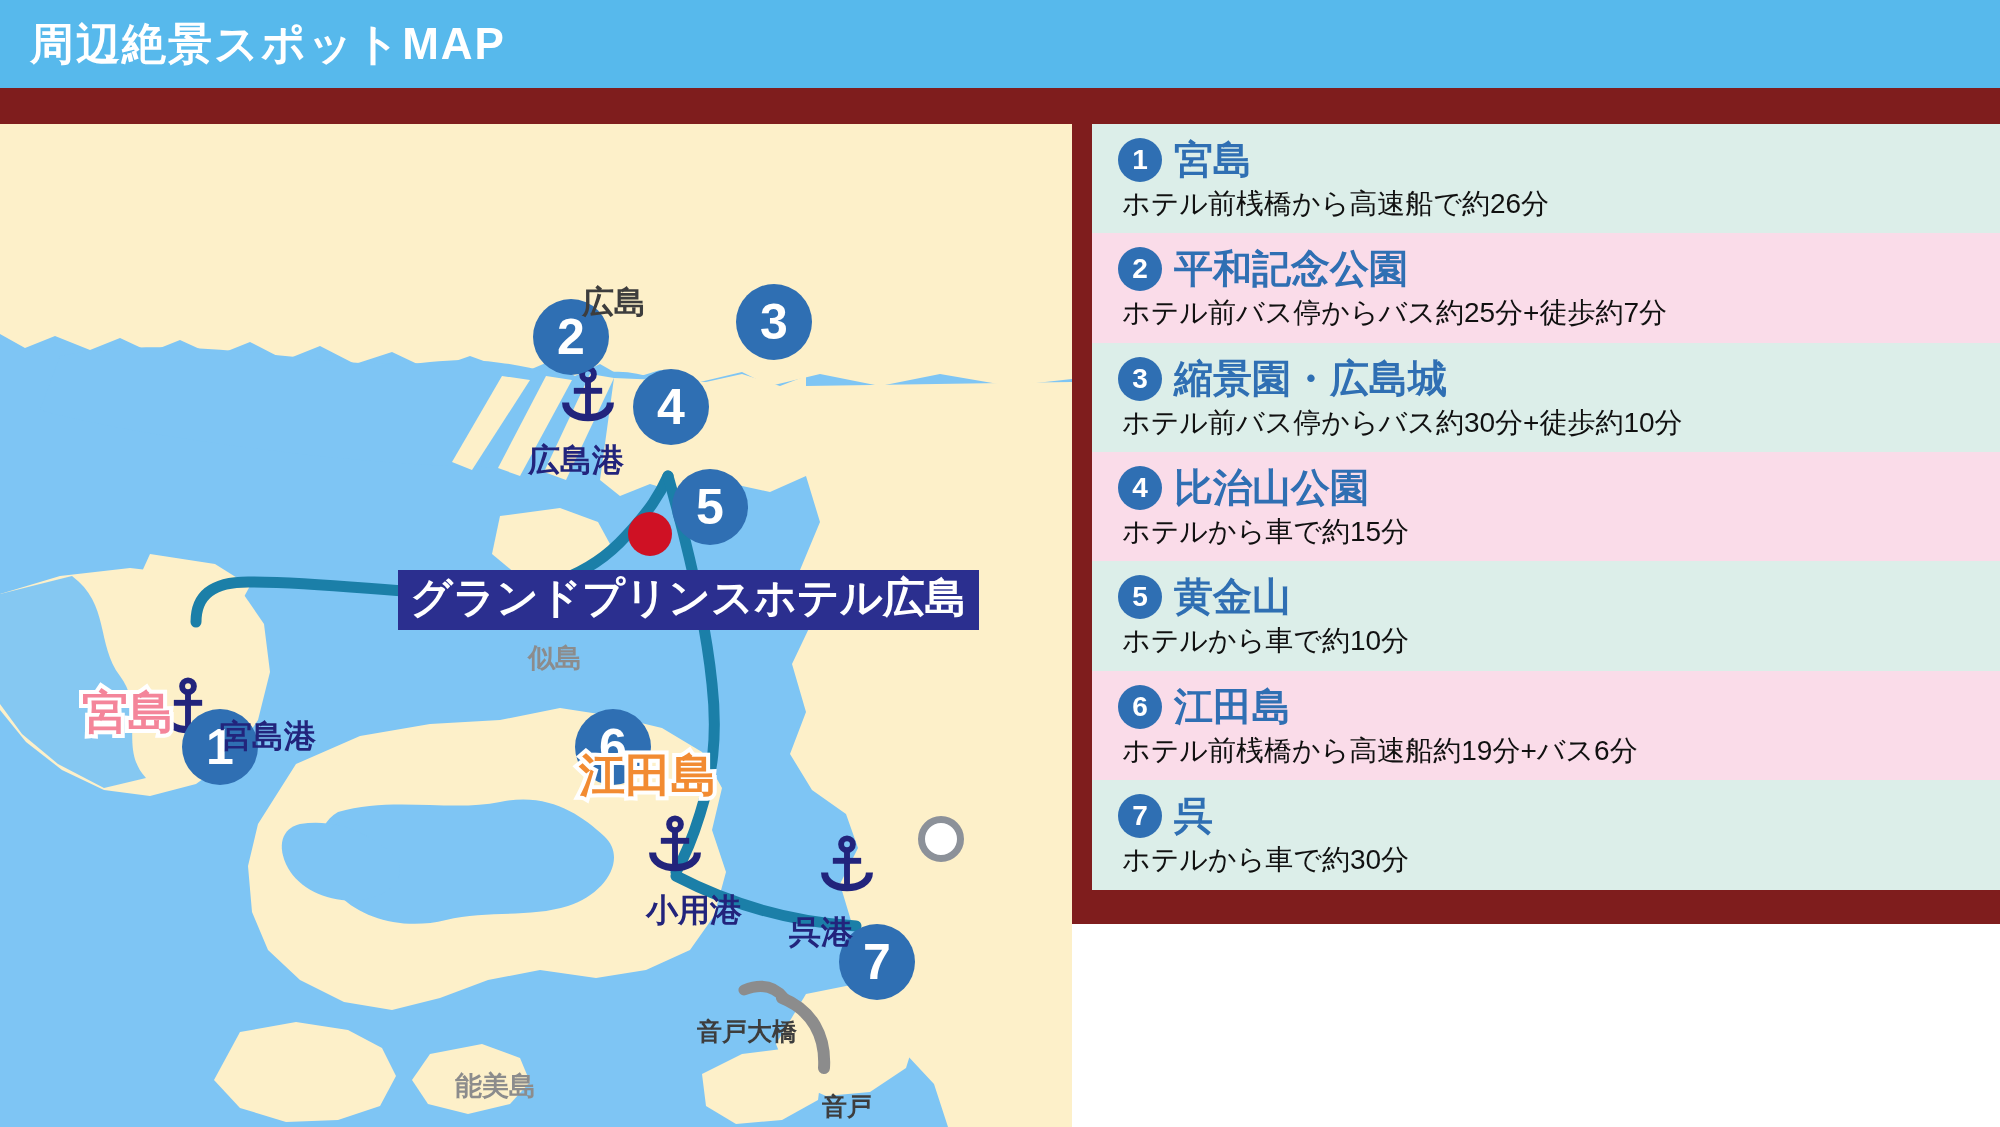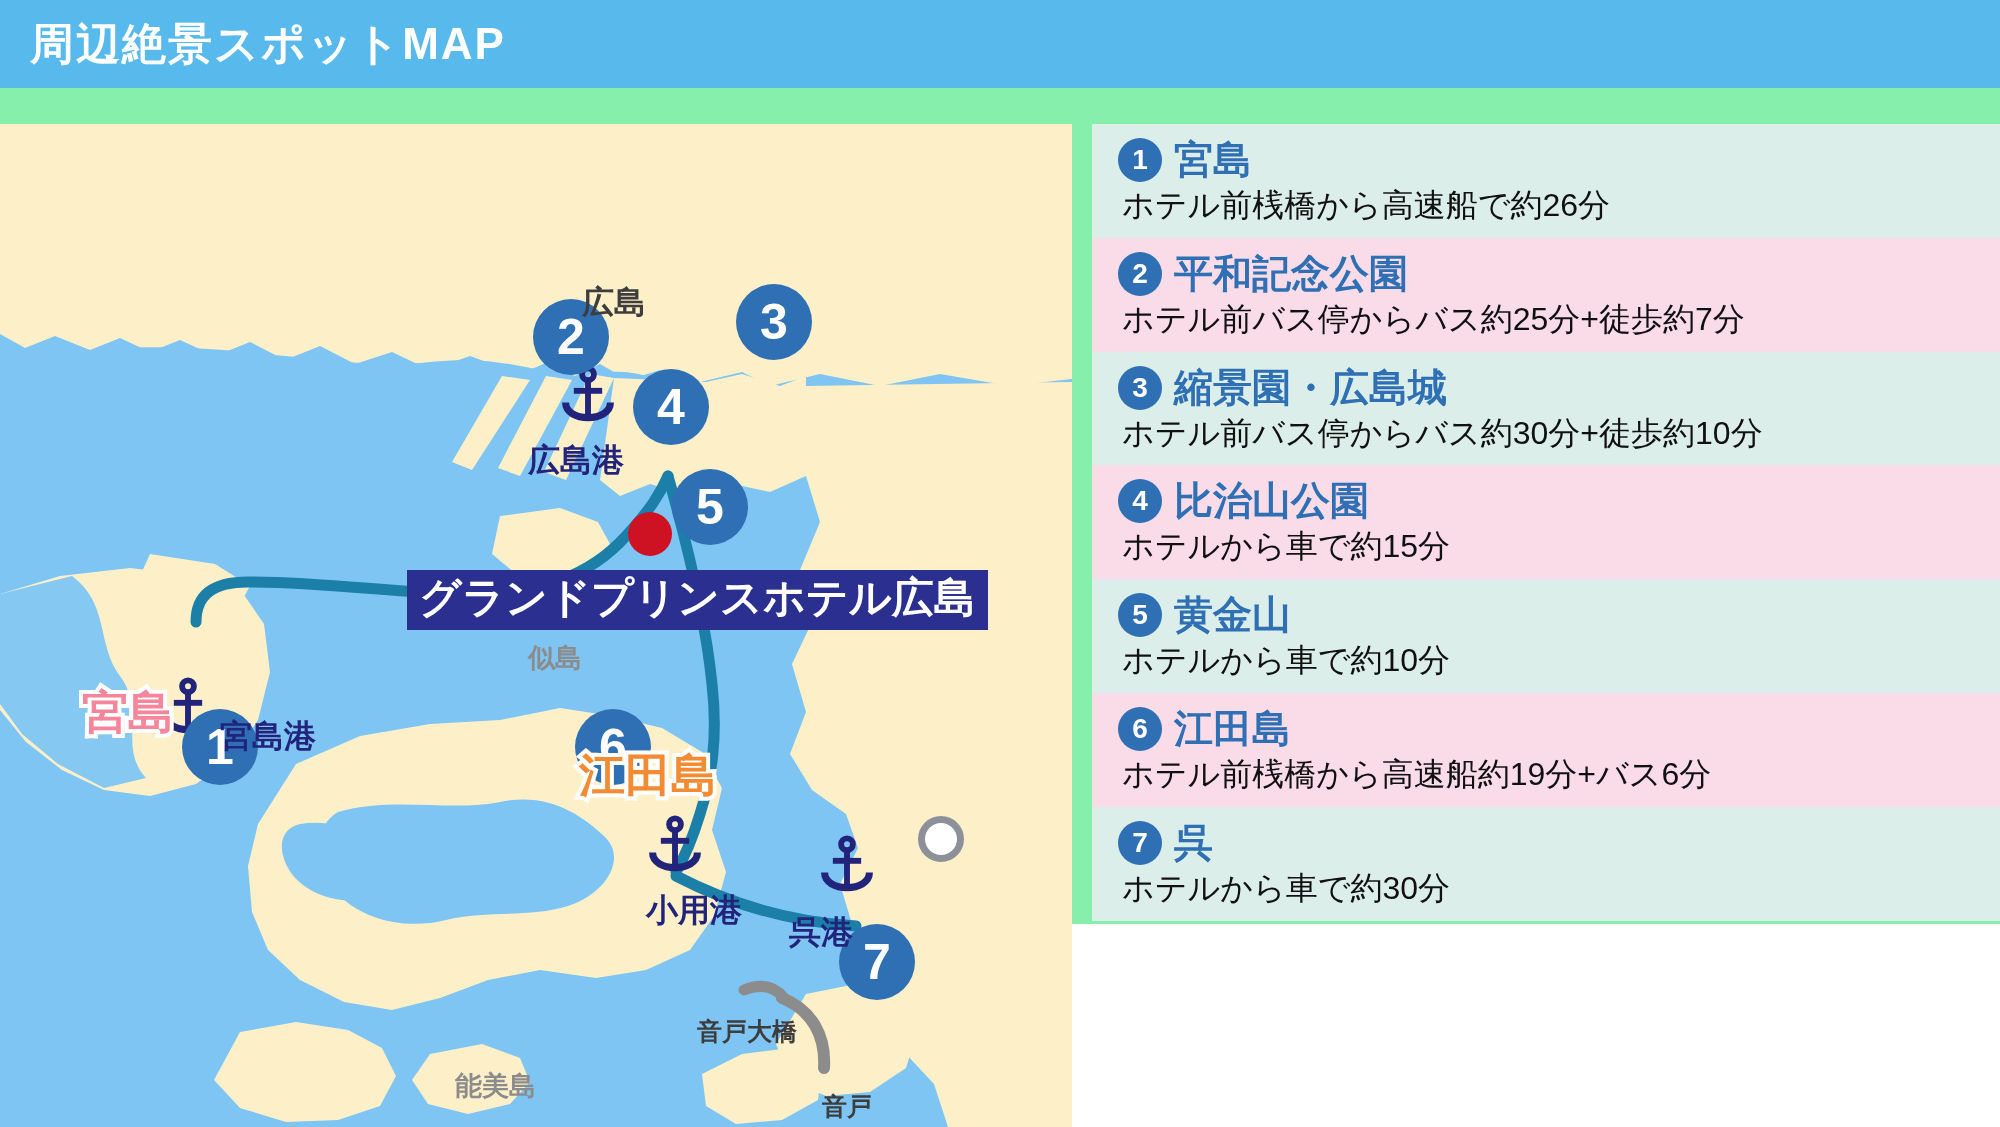--- a/index.html
+++ b/index.html
@@ -1,17 +1,17 @@
 <!DOCTYPE html>
 <html><head>
 <meta charset="utf-8">
 <style>
   html,body{margin:0;padding:0;background:#fff;}
   body{width:2000px;height:1127px;font-family:"Liberation Sans","DejaVu Sans",sans-serif;overflow:hidden;}
-  #root{position:relative;width:2000px;height:924px;background:#86efac;}
+  #root{position:relative;width:2000px;height:924px;background:#7f1d1d;}
 
   
   .header{position:absolute;left:0;top:0;width:2000px;height:88px;background:#57b9ec;}
   .header-title{position:absolute;left:30px;top:13px;font-size:44px;font-weight:bold;color:#ffffff;letter-spacing:2px;line-height:62px;white-space:nowrap;}
 
   
   .map{position:absolute;left:0;top:124px;width:1072px;height:1003px;background:#7ec5f4;overflow:hidden;}
   .map svg{position:absolute;left:0;top:0;}
 
   .mk{position:absolute;border-radius:50%;background:#2f6fb3;color:#fff;font-weight:bold;display:flex;align-items:center;justify-content:center;line-height:1;}
@@ -34,21 +34,21 @@
 
   
   .legend{position:absolute;left:1092px;top:124px;width:908px;height:1003px;}
   .row{position:relative;width:908px;box-sizing:border-box;padding:14px 22px 14px 26px;}
   .row.g{background:#dceee9;}
   .row.p{background:#fadce9;}
   .row-head{display:flex;align-items:center;gap:12px;}
   .num{flex:0 0 auto;width:44px;height:44px;border-radius:50%;background:#2f6fb3;color:#fff;
        font-size:28px;font-weight:bold;display:flex;align-items:center;justify-content:center;line-height:1;}
   .row-title{font-size:39px;font-weight:bold;color:#2f6fb3;line-height:1.08;white-space:nowrap;}
-  .row-desc{margin-top:6px;margin-left:4px;font-size:32px;color:#111;line-height:1.12;white-space:nowrap;}
+  .row-desc{margin-top:6px;margin-left:4px;font-size:28px;color:#111;line-height:1.12;white-space:nowrap;}
 </style>
 </head>
 <body>
 
 <div id="root">
 
   <div class="header">
     <div class="header-title">周辺絶景スポットMAP</div>
   </div>
 
@@ -181,21 +181,21 @@
     <div class="lbl lbl-isl" style="left:528px;top:521px;">似島</div>
     <div class="lbl lbl-port" style="left:606px;top:770px;margin-left:40px;">小用港</div>
     <div class="lbl lbl-port" style="left:789px;top:792px;">呉港</div>
     <div class="lbl lbl-small" style="left:697px;top:895px;">音戸大橋</div>
     <div class="lbl lbl-small" style="left:790px;top:970px;margin-left:32px;">音戸</div>
     <div class="lbl lbl-isl" style="left:455px;top:949px;">能美島</div>
 
     <div class="lbl lbl-pink" style="left:82px;top:565px;">宮島</div>
     <div class="lbl lbl-orange" style="left:579px;top:628px;">江田島</div>
 
-    <div class="banner" style="left:407px;top:446px;">グランドプリンスホテル広島</div>
+    <div class="banner" style="left:398px;top:446px;">グランドプリンスホテル広島</div>
   </div>
 
   <div class="legend">
     <div class="row g">
       <div class="row-head">
         <div class="num">1</div>
         <div class="row-title">宮島</div>
       </div>
       <div class="row-desc">ホテル前桟橋から高速船で約26分</div>
     </div>

